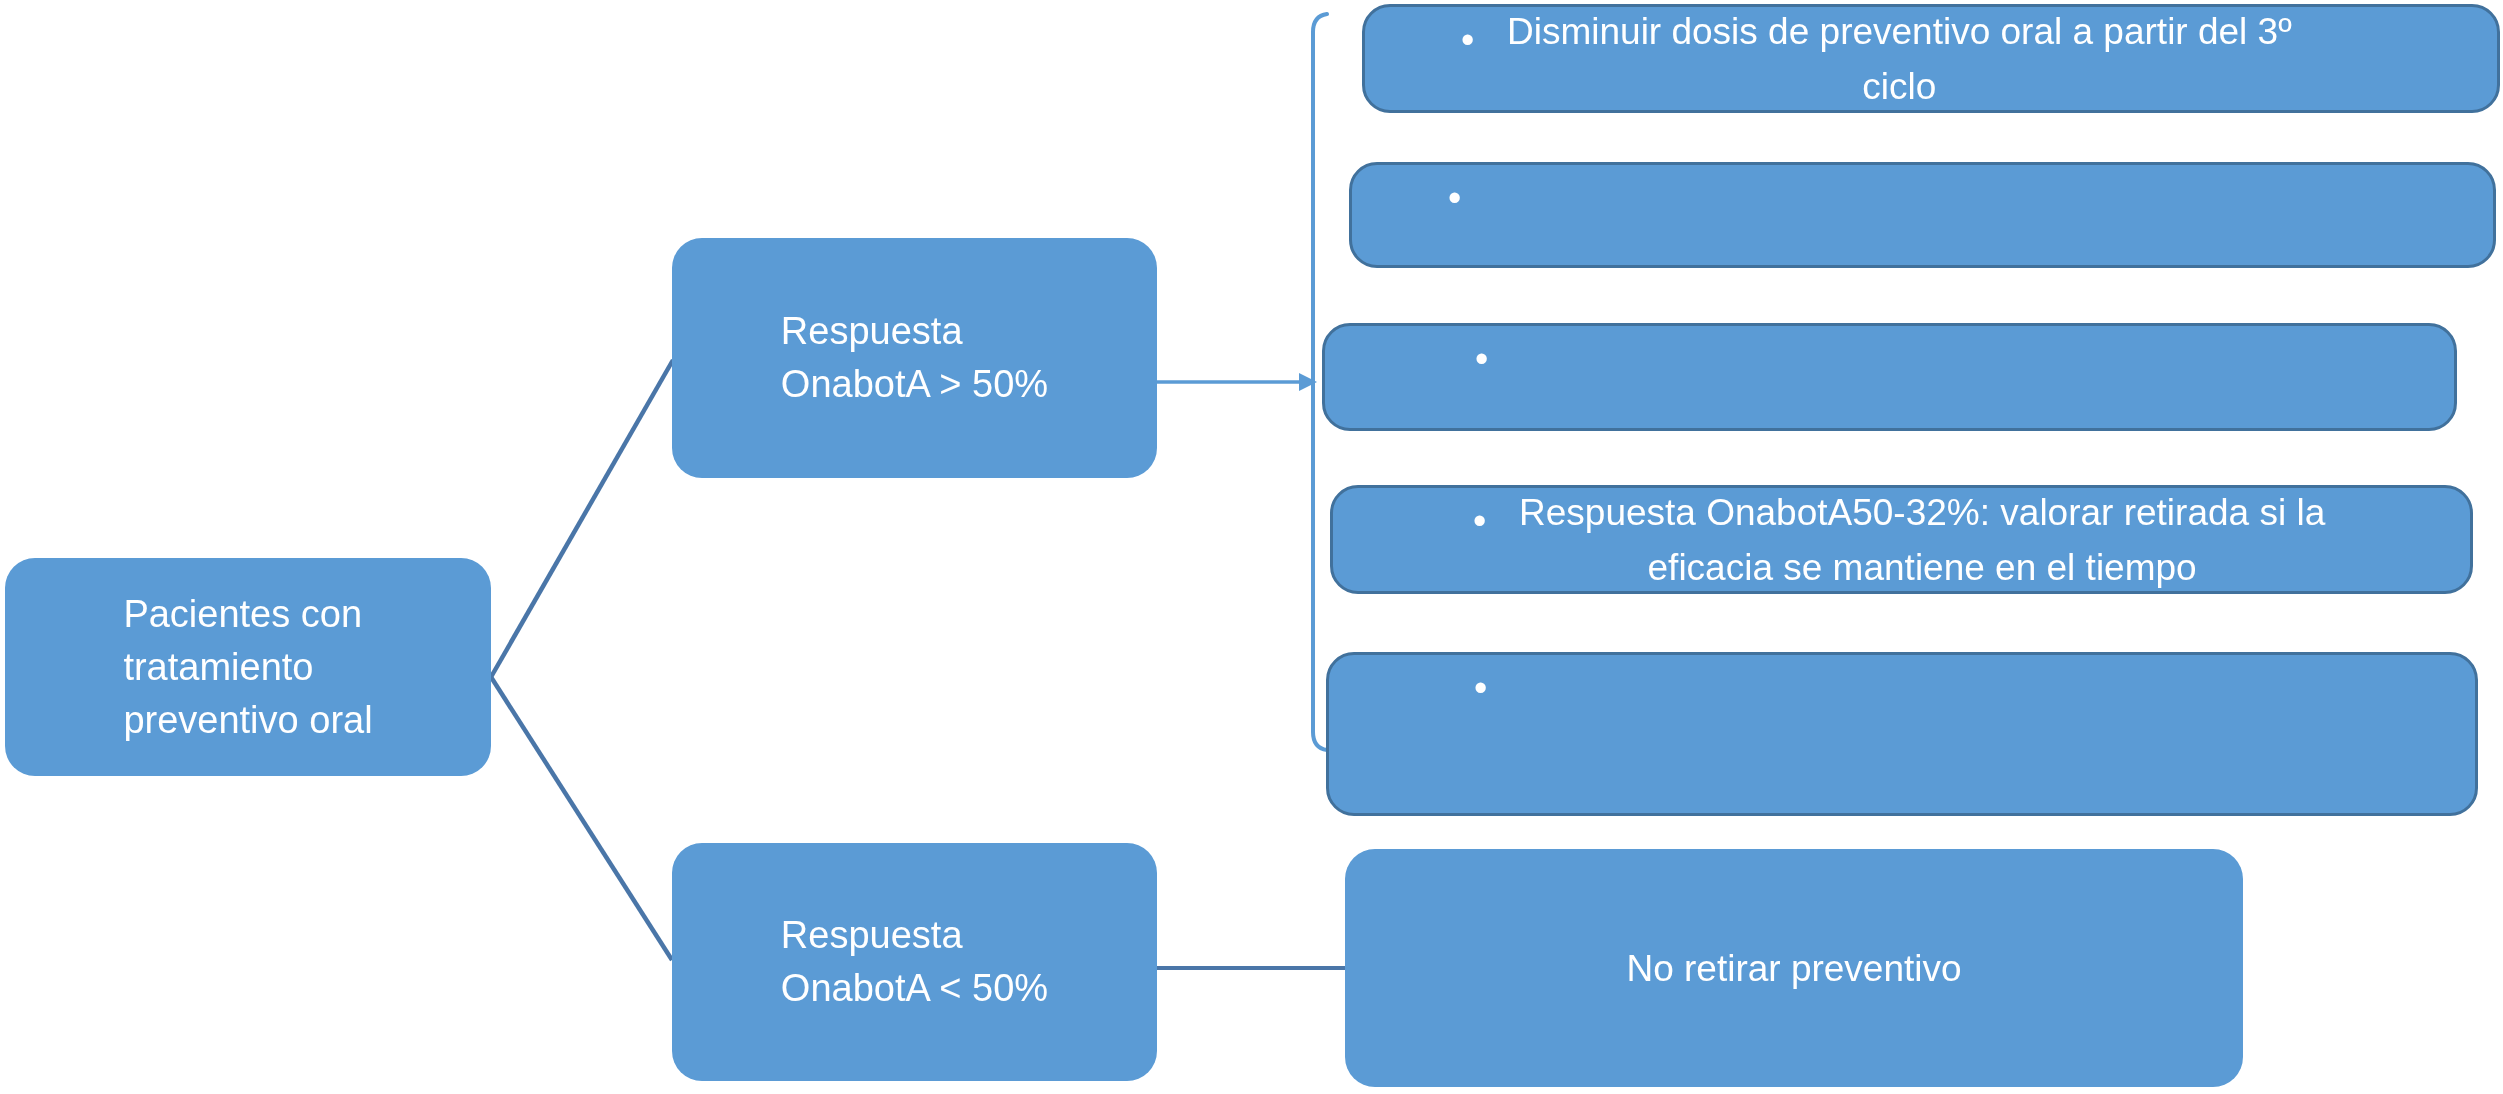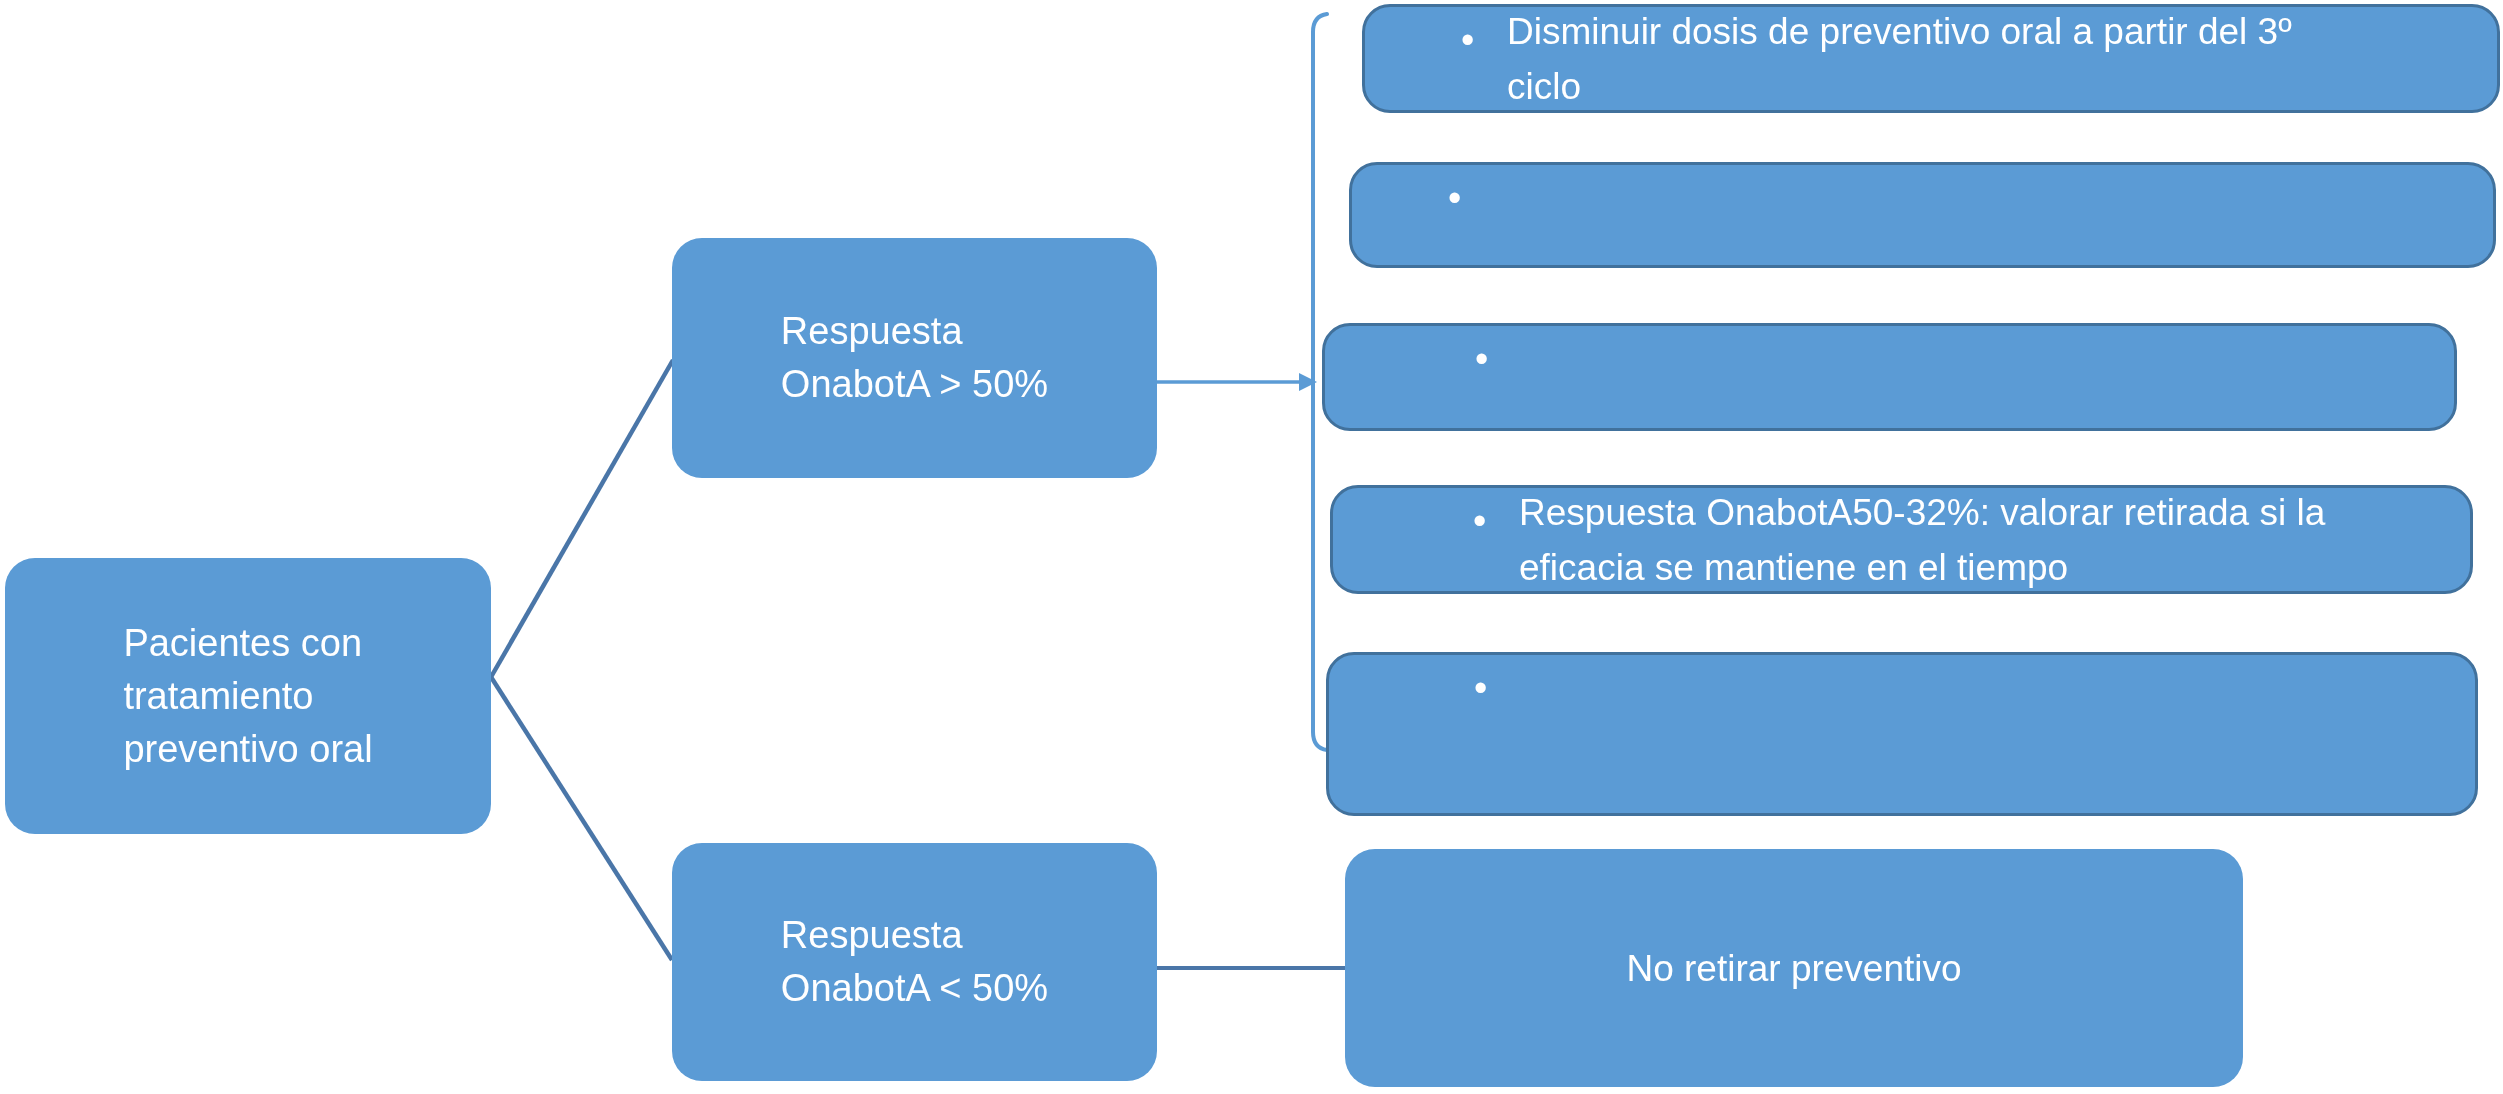--- a/index.html
+++ b/index.html
@@ -44,38 +44,39 @@
     padding:6px 22px 6px 96px;
   }
   .outcome .bullet{
     flex:0 0 46px;
     font-size:38px;line-height:55px;
     align-self:flex-start;
   }
   .outcome .outcome-text{
     font-size:37px;line-height:55px;
     white-space:pre-line;
+    text-align:center;
   }
   .single{font-size:37px;}
 </style>
 </head>
 <body>
 
 <div class="canvas">
 
   <svg class="connectors" viewBox="0 0 2503 1094">
     <line class="diag" x1="491" y1="677" x2="673" y2="360"></line>
     <line class="diag" x1="491" y1="677" x2="672" y2="960"></line>
     <line class="horiz-light" x1="1157" y1="382" x2="1303" y2="382"></line>
     <polygon class="arrowhead" points="1299,373 1317,382 1299,391"></polygon>
     <path class="bracket" d="M 1327 14 Q 1313 16 1313 32 L 1313 732 Q 1313 748 1327 750"></path>
     <line class="horiz" x1="1157" y1="968" x2="1345" y2="968"></line>
   </svg>
 
-  <div class="node plain center-text" style="left:5px;top:558px;width:486px;height:276px;">
+  <div class="node plain center-text" style="left:5px;top:558px;width:486px;height:218px;">
     <span>Pacientes con
 tratamiento
 preventivo oral</span>
   </div>
 
   <div class="node plain center-text" style="left:672px;top:238px;width:485px;height:240px;">
     <span>Respuesta
 OnabotA &gt; 50%</span>
   </div>
 

